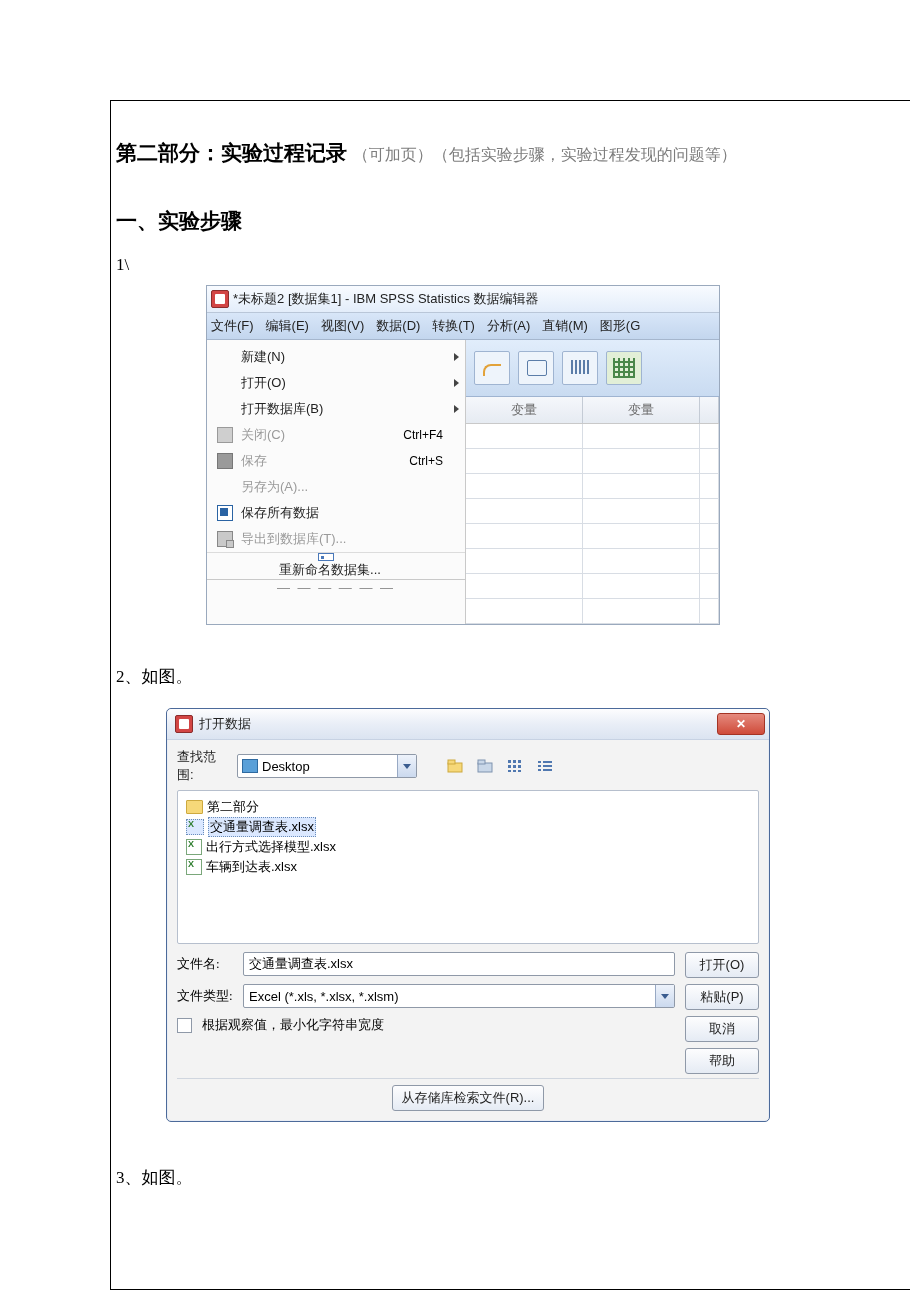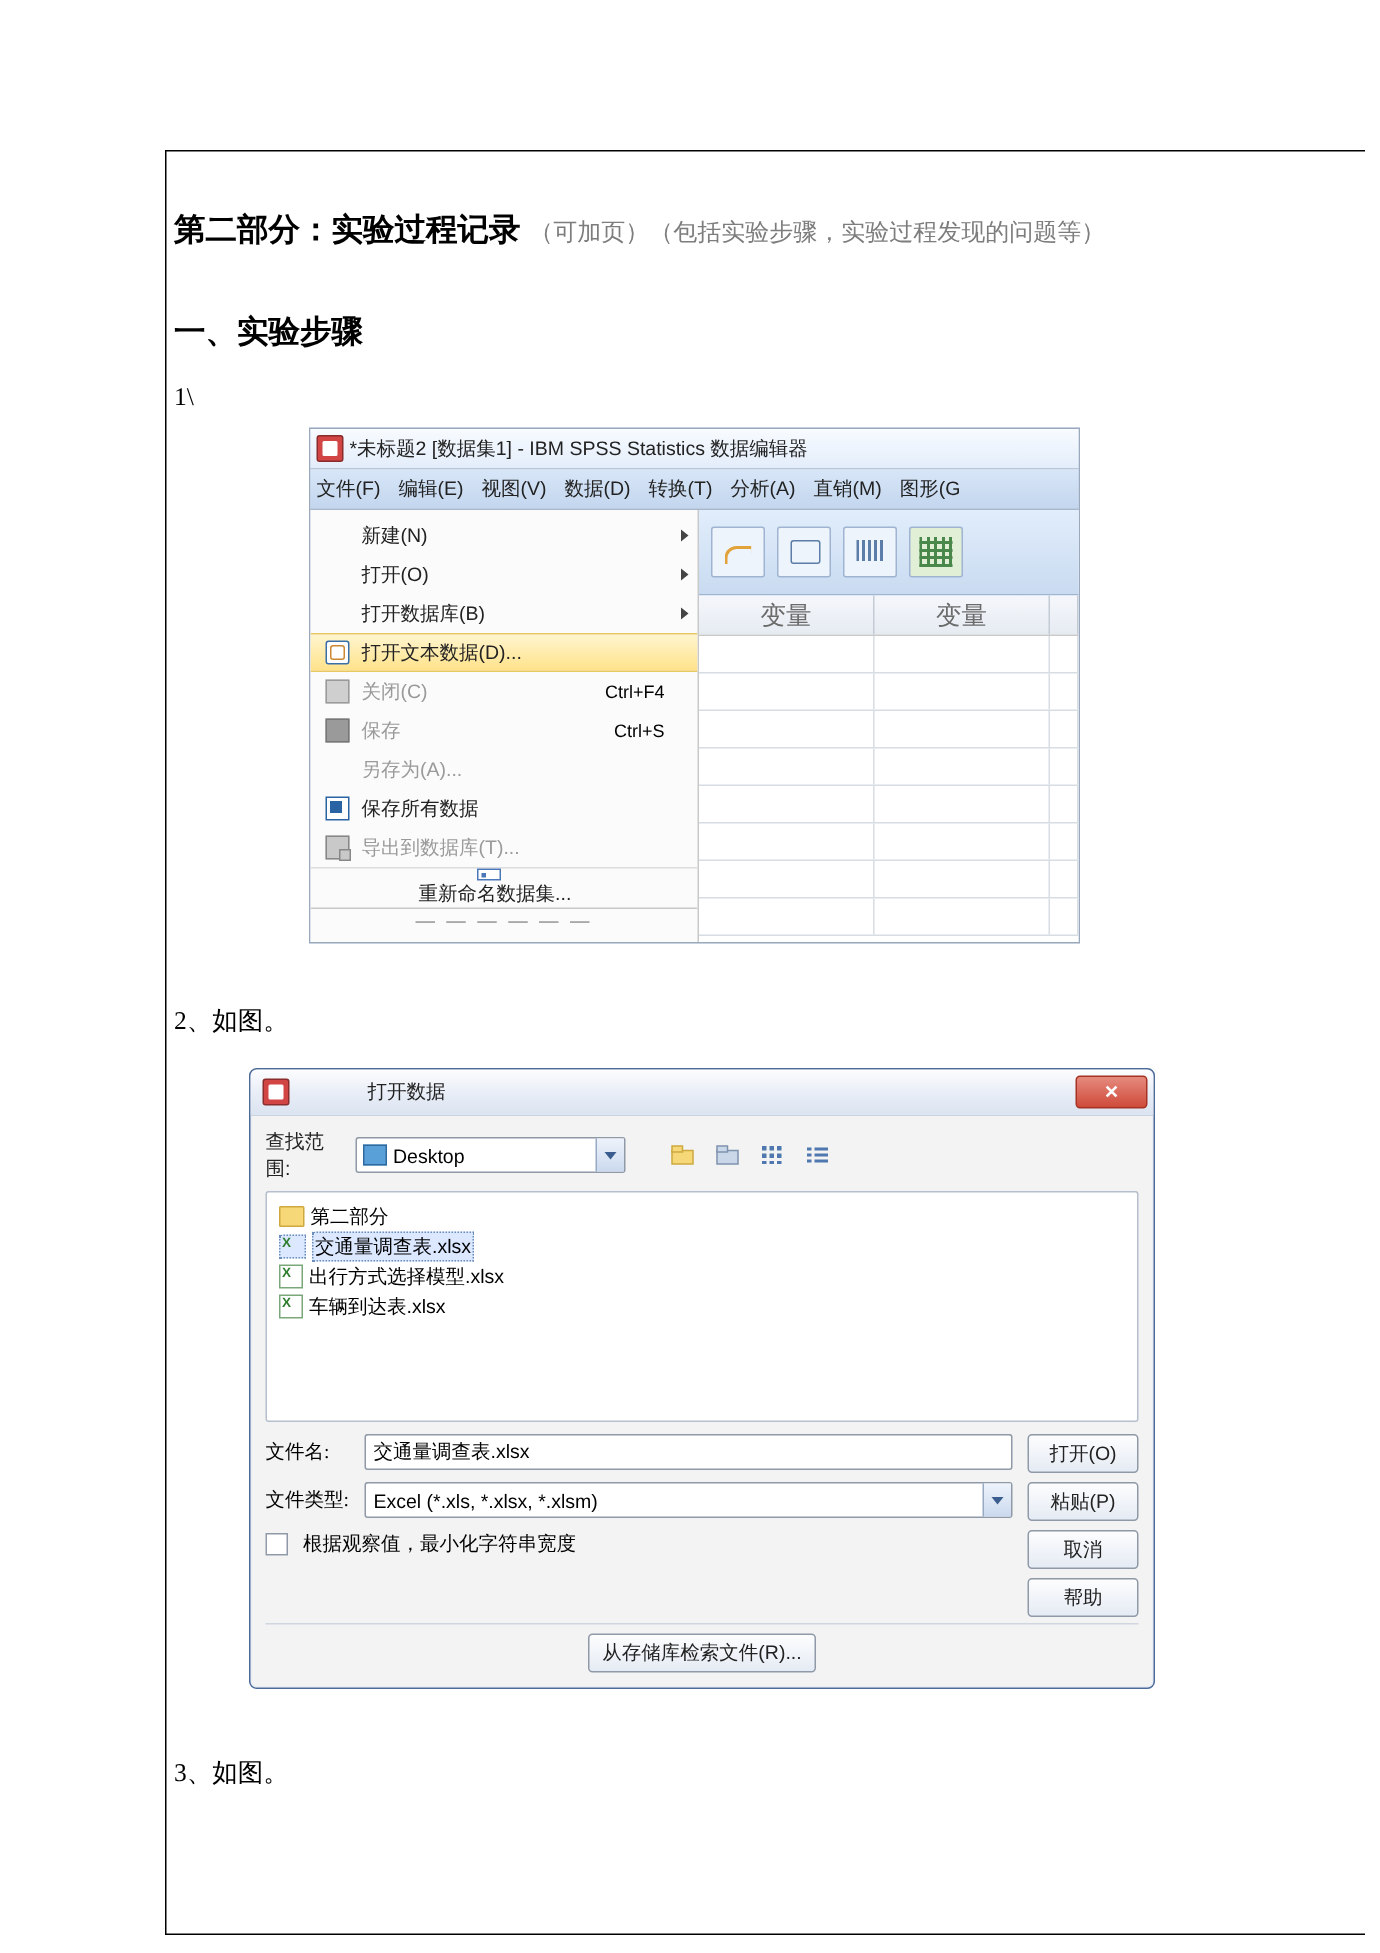--- a/index.html
+++ b/index.html
@@ -150,21 +150,21 @@
   .tb.b::after{content:"";position:absolute;width:18px;height:14px;left:8px;top:8px;background:repeating-linear-gradient(90deg,#5b7da8 0 2px,#eef4fb 2px 4px);}
   .tb.c{background:#e2efd7;}
   .tb.c::after{content:"";position:absolute;inset:6px;background:repeating-linear-gradient(0deg,#4a874a 0 2px,transparent 2px 5px),repeating-linear-gradient(90deg,#4a874a 0 2px,transparent 2px 5px);}
   .tb.undo::after{content:"";position:absolute;width:16px;height:10px;left:8px;top:12px;border:2px solid #e2a23a;border-bottom:none;border-right:none;border-radius:8px 0 0 0;}
   .spss-headrow {
     height: 26px; display: flex; border-bottom: 1px solid #c9c9c9;
     background: linear-gradient(#f5f7fb,#e6ebf2);
   }
   .spss-headrow .cell {
     flex:1; border-right:1px solid #c4cbd5; display:flex;align-items:center;justify-content:center;
-    color:#6b6b6b; font-size:17px;
+    color:#6b6b6b; font-size:13px;
   }
   .spss-grid { flex:1; }
   .spss-grid .row { height:24px; display:flex; border-bottom:1px solid #d8dde4;}
   .spss-grid .row .c { flex:1; border-right:1px solid #d8dde4; }
   .spss-cut { height:16px; text-align:center; color:#888; letter-spacing:2px; font-size:13px; border-top:1px solid #c9c9c9; overflow:hidden;}
 
   
   .open-dlg {
     width: 602px;
     margin: 20px 0 0 50px;
@@ -174,21 +174,20 @@
     font-family: Tahoma, "Microsoft YaHei", sans-serif;
     font-size: 13px;
     box-shadow: 0 0 0 1px #e9edf4 inset;
   }
   .dlg-title {
     height: 30px; display:flex; align-items:center;
     background: linear-gradient(#fdfdfe,#e9eef7 50%,#dbe4f1);
     border-bottom: 1px solid #c7d2e3;
     border-radius: 5px 5px 0 0;
     padding: 0 4px;
-    gap: 46px;
   }
   .dlg-title .tico2 {
     width:16px;height:16px;margin:0 6px 0 4px;background:#d24545;border:1px solid #8a2c2c;border-radius:2px;position:relative;
   }
   .dlg-title .tico2::after{content:"";position:absolute;inset:3px;background:#fff;border-radius:1px;}
   .dlg-close {
     margin-left:auto;width:46px;height:20px;border-radius:3px;
     background:linear-gradient(#e58a7e,#cf4b3a);
     border:1px solid #a43324;color:#fff;display:flex;align-items:center;justify-content:center;
     font-weight:bold;font-size:12px;
@@ -273,24 +272,20 @@
         <div class="mi">
           <span class="mico"></span>
           <span>打开(O)</span>
           <span class="arrow"></span>
         </div>
         <div class="mi">
           <span class="mico"></span>
           <span>打开数据库(B)</span>
           <span class="arrow"></span>
         </div>
-        <div class="mi highlight">
-          <span class="mico ico-textdata"></span>
-          <span>打开文本数据(D)...</span>
-        </div>
         <div class="mi disabled">
           <span class="mico ico-doc"></span>
           <span>关闭(C)</span>
           <span class="shortcut">Ctrl+F4</span>
         </div>
         <div class="mi disabled">
           <span class="mico ico-save"></span>
           <span>保存</span>
           <span class="shortcut">Ctrl+S</span>
         </div>

